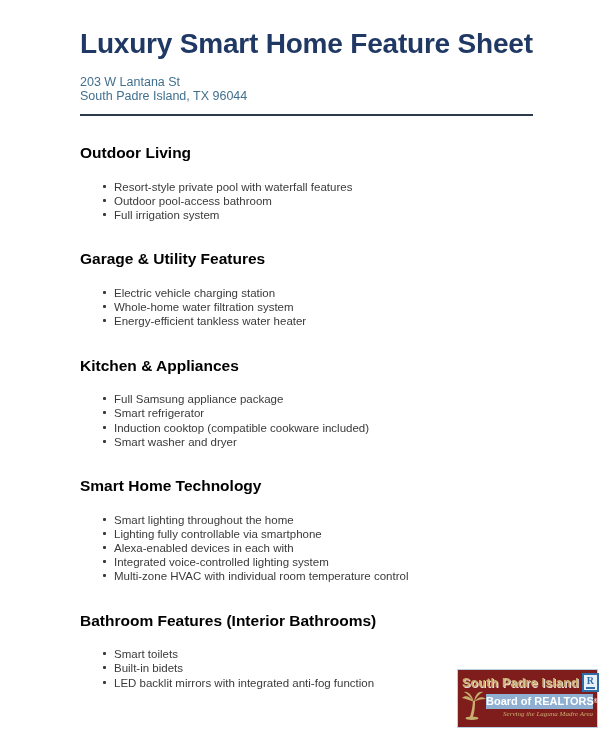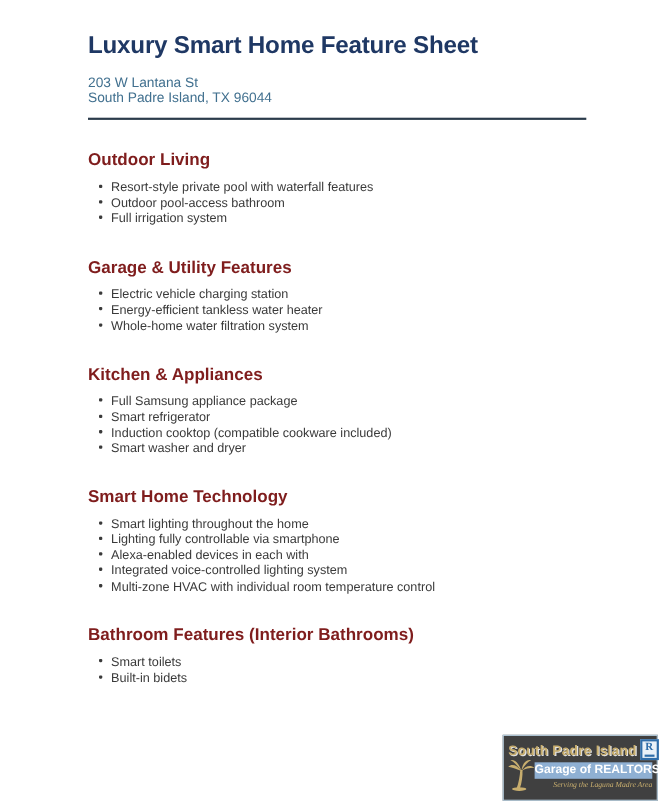--- a/index.html
+++ b/index.html
@@ -10,47 +10,47 @@
     position: relative;
     overflow: hidden;
     font-family: "Liberation Sans", sans-serif;
     -webkit-font-smoothing: antialiased;
   }
   .page {
     padding: 28px 72px 0 80px;
   }
   .doc-title {
     margin: 0;
-    font-size: 22px;
+    font-size: 28px;
     font-weight: bold;
     color: #1F3864;
     letter-spacing: -0.2px;
     line-height: 1.15;
   }
   .address {
     margin-top: 16px;
     color: #41708F;
     font-size: 12.5px;
     line-height: 1.08;
   }
   .header-rule {
     border: 0;
     border-top: 2.5px solid #2B3B4B;
     margin: 11px 0 0 0;
   }
   section h2 {
     margin: 28px 0 8px 0;
     font-size: 15.5px;
     font-weight: bold;
-    color: #7f1d1d;
+    color: #000000;
     line-height: 1.2;
   }
   ul.features {
     list-style: none;
-    margin: 4px;
+    margin: 17px;
     padding: 0 0 0 6px;
   }
   ul.features li {
     display: flex;
     align-items: baseline;
     font-size: 11.5px;
     line-height: 14.2px;
     color: #3A3A3A;
   }
   .bullet {
@@ -62,21 +62,21 @@
     position: relative;
     top: -3px;
     border-radius: 1px;
   }
   
   .brand-logo {
     position: absolute;
     right: 7px;
     bottom: 4px;
     width: 141px;
-    background: #404040;
+    background: #7f1d1d;
     border: 1px solid #B9D1E2;
     padding: 3px 4px 3px 4px;
     box-sizing: border-box;
   }
   .brand-row1 {
     display: flex;
     align-items: center;
     gap: 3px;
   }
   .brand-city {
@@ -183,26 +183,26 @@
       </section>
       <section>
         <h2>Garage &amp; Utility Features</h2>
         <ul class="features">
           <li>
             <span class="bullet"></span>
             <span>Electric vehicle charging station</span>
           </li>
           <li>
             <span class="bullet"></span>
+            <span>Whole-home water filtration system</span>
+          </li>
+          <li>
+            <span class="bullet"></span>
             <span>Energy-efficient tankless water heater</span>
           </li>
-          <li>
-            <span class="bullet"></span>
-            <span>Whole-home water filtration system</span>
-          </li>
         </ul>
       </section>
       <section>
         <h2>Kitchen &amp; Appliances</h2>
         <ul class="features">
           <li>
             <span class="bullet"></span>
             <span>Full Samsung appliance package</span>
           </li>
           <li>
@@ -249,20 +249,24 @@
       <section>
         <h2>Bathroom Features (Interior Bathrooms)</h2>
         <ul class="features">
           <li>
             <span class="bullet"></span>
             <span>Smart toilets</span>
           </li>
           <li>
             <span class="bullet"></span>
             <span>Built-in bidets</span>
+          </li>
+          <li>
+            <span class="bullet"></span>
+            <span>LED backlit mirrors with integrated anti-fog function</span>
           </li>
         </ul>
       </section>
     </div>
 
 </div>
 
 <div class="brand-logo">
   <div class="brand-row1">
     <span class="brand-city">South Padre Island</span>
@@ -279,18 +283,18 @@
           <path d="M12 12 C10 5 6 1 2 2 C6 4 9 8 12 12 Z"></path>
           <path d="M12 12 C13 4 17 1 21 2 C17 4 14 8 12 12 Z"></path>
           <path d="M12 12 C16 7 20 6 24 9 C19 9 15 10 12 12 Z"></path>
           <path d="M11 11 C10.5 17 9.5 23 7.5 28 L10.5 28 C12.5 23 13.2 16 13 11 Z"></path>
           <ellipse cx="10" cy="28.3" rx="6.5" ry="1.7"></ellipse>
         </g>
       </svg>
     </span>
     <span class="brand-col">
       <span class="brand-strip" style="display:block;">
-        <span>Garage of REALTORS</span><sup>®</sup>
+        <span>Board of REALTORS</span><sup>®</sup>
       </span>
       <span class="brand-tagline" style="display:block;">Serving the Laguna Madre Area</span>
     </span>
   </div>
 </div>
 
 </body></html>

